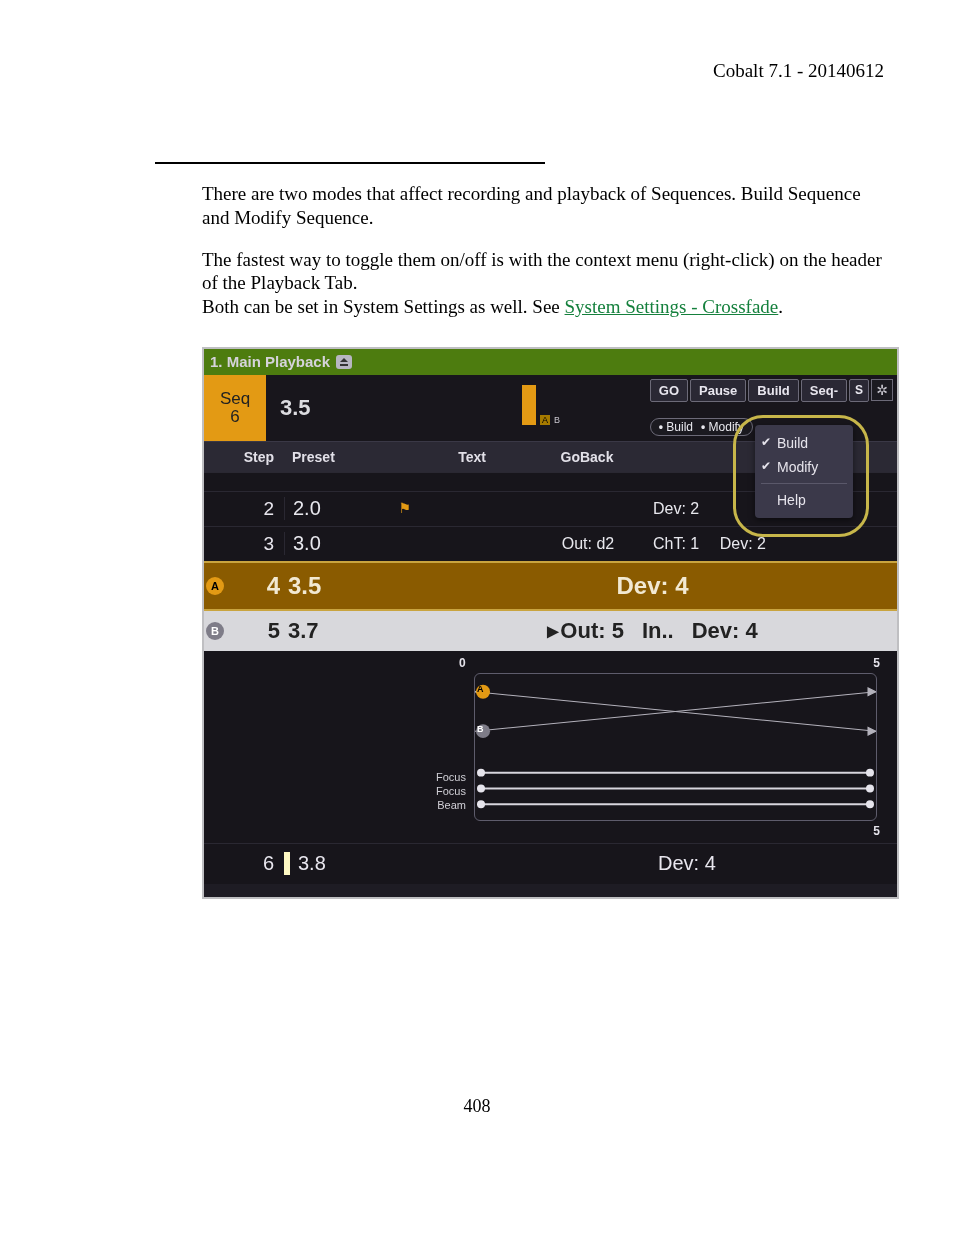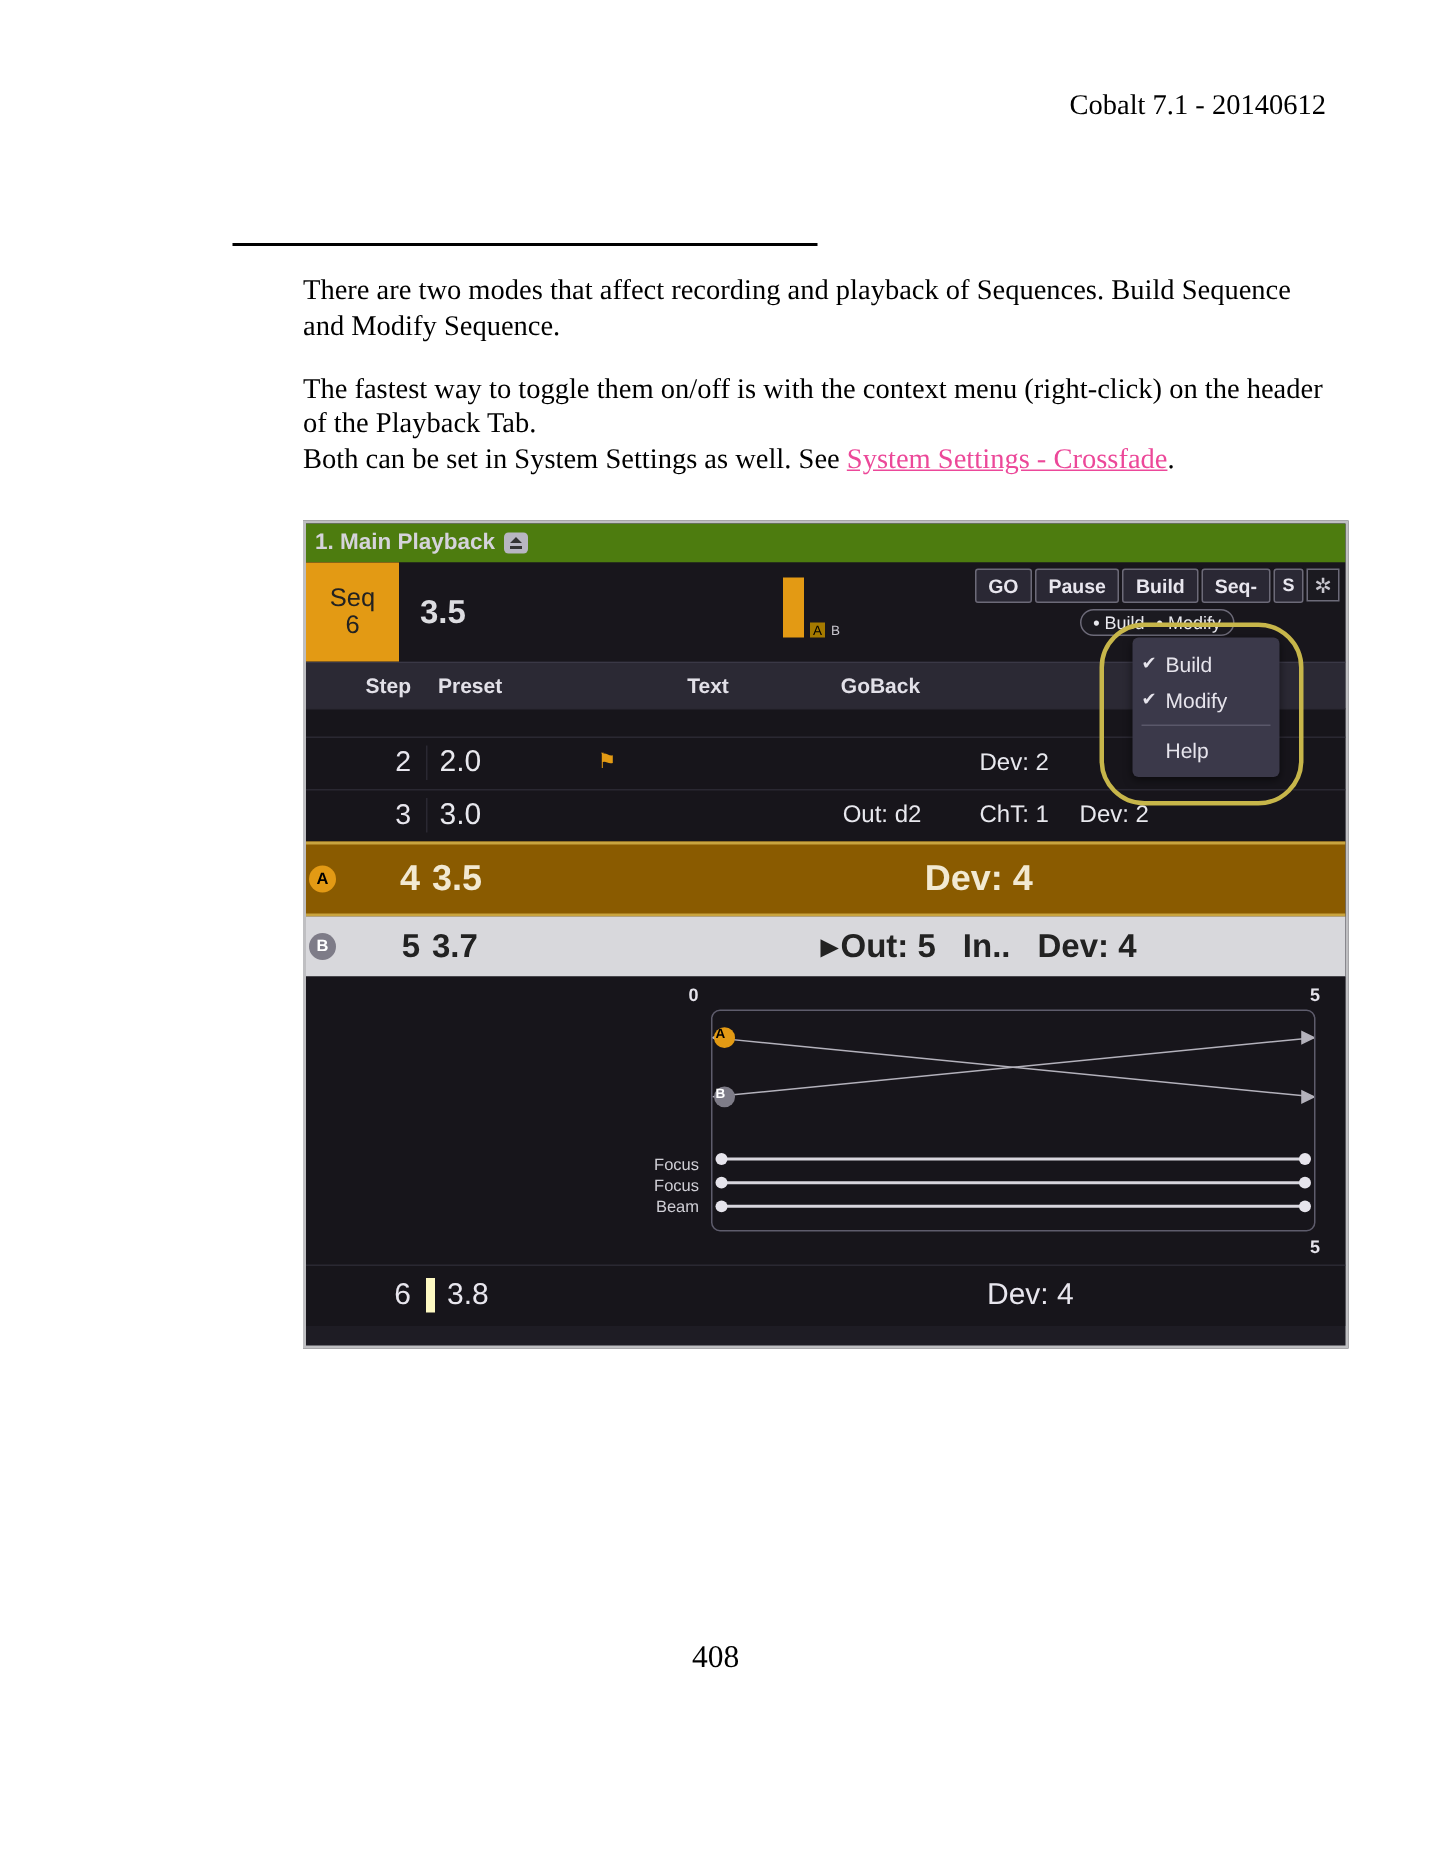--- a/index.html
+++ b/index.html
@@ -28,21 +28,21 @@
     margin-top: 80px;
   }
   .body-text {
     font-size: 19px;
     margin-left: 142px;
     margin-right: 10px;
     margin-top: 18px;
     line-height: 1.25;
   }
   .body-text a {
-    color: #ec4899;
+    color: #15803d;
   }
   .screenshot-wrap {
     margin-left: 142px;
     margin-top: 28px;
     width: 697px;
   }
   .shot {
     width: 697px;
     height: 552px;
     background: #1e1c24;
@@ -119,22 +119,22 @@
     color: #c8c6ce;
   }
   .mini-ab .labA { background:#a57a00; color:#000; padding:0 2px; }
   
   .transport {
     position: absolute;
     right: 4px;
     top: 4px;
     display: flex;
     flex-direction: column;
-    align-items: center;
-    gap: 4px;
+    align-items: flex-start;
+    gap: 16px;
   }
   .btnrow {
     display: flex;
     gap: 2px;
   }
   .tbtn {
     border: 1px solid #6c6a78;
     background: #2a2834;
     color: #e8e6ee;
     font-size: 13px;
@@ -325,21 +325,21 @@
     align-items: center;
     font-size: 20px;
     color: #e8e6ee;
     border-top: 1px solid #2a2832;
   }
   .pagenum {
     position: absolute;
     bottom: 118px;
     left: 0; right: 0;
     text-align: center;
-    font-size: 21px;
+    font-size: 18px;
   }
 </style>
 </head>
 <body>
 
 <div class="page">
   <div class="header-right">Cobalt 7.1 - 20140612</div>
 
   <div class="hr"></div>
 

